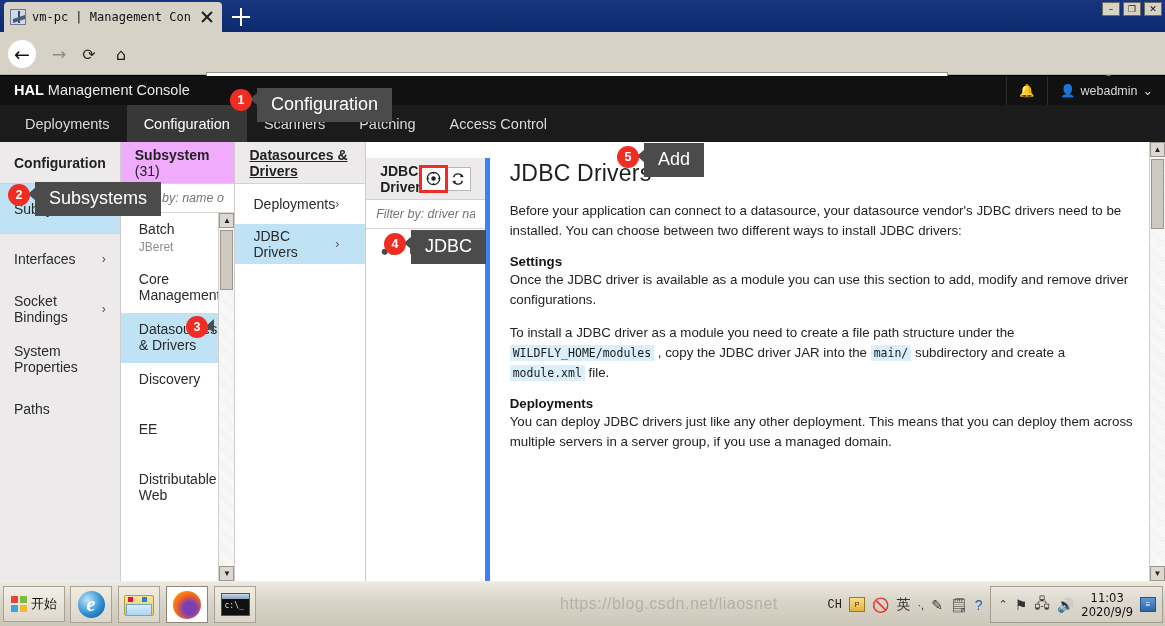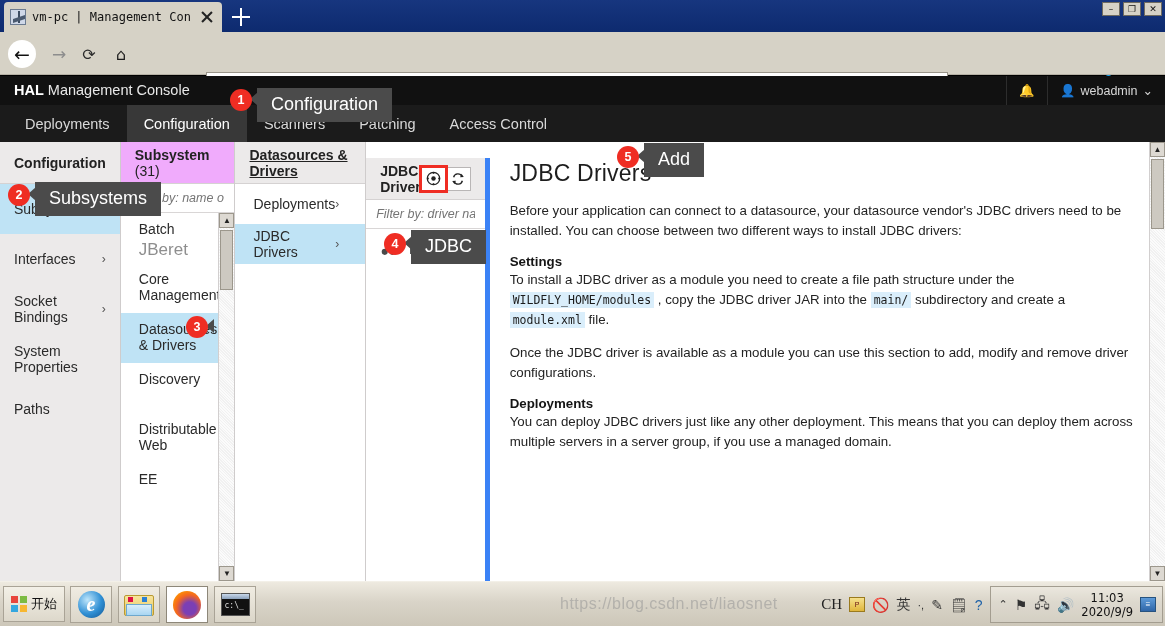--- a/index.html
+++ b/index.html
@@ -185,21 +185,21 @@
   }
   .filter input {
     border: 0; outline: 0; width: 100%; font-size: 12.5px; font-style: italic;
     color: #8b8b8b; background: transparent; font-family: "Liberation Sans", sans-serif;
   }
   .listwrap { position: relative; height: 368px; overflow: hidden; }
   .col2 .item {
     height: 50px; padding: 8px 14px 0 18px; font-size: 14px; color: #2a2a2a;
     cursor: pointer; position: relative;
   }
-  .col2 .item .sub { font-size: 17px; color: #8e8e8e; margin-top: 3px; }
+  .col2 .item .sub { font-size: 12px; color: #8e8e8e; margin-top: 3px; }
   .col2 .item.sel { background: #bfe3f5; }
   .col2 .item .chev { position: absolute; right: 26px; top: 11px; }
 
   .scrollbar {
     position: absolute; right: 0; top: 0; width: 16px; height: 100%;
     background: repeating-linear-gradient(45deg,#f1f1f1,#f1f1f1 1px,#fbfbfb 1px,#fbfbfb 2px);
     border-left: 1px solid #d2cfcf;
   }
   .sb-btn {
     position: absolute; left: 0; width: 15px; height: 15px; background: #ddd9d2;
@@ -346,21 +346,21 @@
   }
   .cmd-icon::after {
     content: "c:\\_"; position: absolute; left: 3px; top: 7px; color: #ddd;
     font-size: 8px; font-family: "DejaVu Sans Mono", monospace;
   }
 
   .tray {
     position: absolute; right: 2px; top: 3px; height: 39px; display: flex;
     align-items: center; gap: 7px; padding-left: 8px;
   }
-  .tray-lang { font-size: 15px; color: #222; font-family: Liberation Serif, serif; }
+  .tray-lang { font-size: 12px; color: #222; font-family: Liberation Mono, monospace; }
   .tray-ico { font-size: 14px; color: #333; cursor: pointer; }
   .tray-box {
     border: 1px solid #a39d90; height: 37px; display: flex; align-items: center;
     gap: 7px; padding: 0 6px 0 8px; background: rgba(255,255,255,0.12);
   }
   .clock { font-size: 11.5px; color: #111; text-align: center; line-height: 14px;
     font-family: "DejaVu Sans", sans-serif; }
   .tray-last {
     width: 16px; height: 15px; background: linear-gradient(#5d9ad8,#2f66a8);
     border: 1px solid #27537f; color: #fff; font-size: 8px;
@@ -502,24 +502,24 @@
             <div>Core Management</div>
           </div>
           <div class="item sel">
             <div>Datasources &amp; Drivers</div>
             <span class="chev">›</span>
           </div>
           <div class="item">
             <div>Discovery</div>
           </div>
           <div class="item">
+            <div>EE</div>
+          </div>
+          <div class="item">
             <div>Distributable Web</div>
-          </div>
-          <div class="item">
-            <div>EE</div>
           </div>
           <div class="scrollbar">
             <div class="sb-btn up">▲</div>
             <div class="sb-thumb"></div>
             <div class="sb-btn down">▼</div>
           </div>
         </div>
       </div>
 
       <div class="col col3">
@@ -572,22 +572,22 @@
           </svg>
           <span>h2</span>
         </div>
       </div>
 
       <div class="col col5">
         <div class="preview">
           <h1>JDBC Drivers</h1>
           <p>Before your application can connect to a datasource, your datasource vendor's JDBC drivers need to be installed. You can choose between two different ways to install JDBC drivers:</p>
           <h3>Settings</h3>
+          <p>Once the JDBC driver is available as a module you can use this section to add, modify and remove driver configurations.</p>
           <p><span>To install a JDBC driver as a module you need to create a file path structure under the </span><code>WILDFLY_HOME/modules</code><span> , copy the JDBC driver JAR into the </span><code>main/</code><span> subdirectory and create a </span><code>module.xml</code><span> file.</span></p>
-          <p>Once the JDBC driver is available as a module you can use this section to add, modify and remove driver configurations.</p>
           <h3>Deployments</h3>
           <p>You can deploy JDBC drivers just like any other deployment. This means that you can deploy them across multiple servers in a server group, if you use a managed domain.</p>
         </div>
         <div class="pv-scroll">
           <div class="sb-btn up">▲</div>
           <div class="sb-thumb" style="height:70px;"></div>
           <div class="sb-btn down">▼</div>
         </div>
       </div>
 

